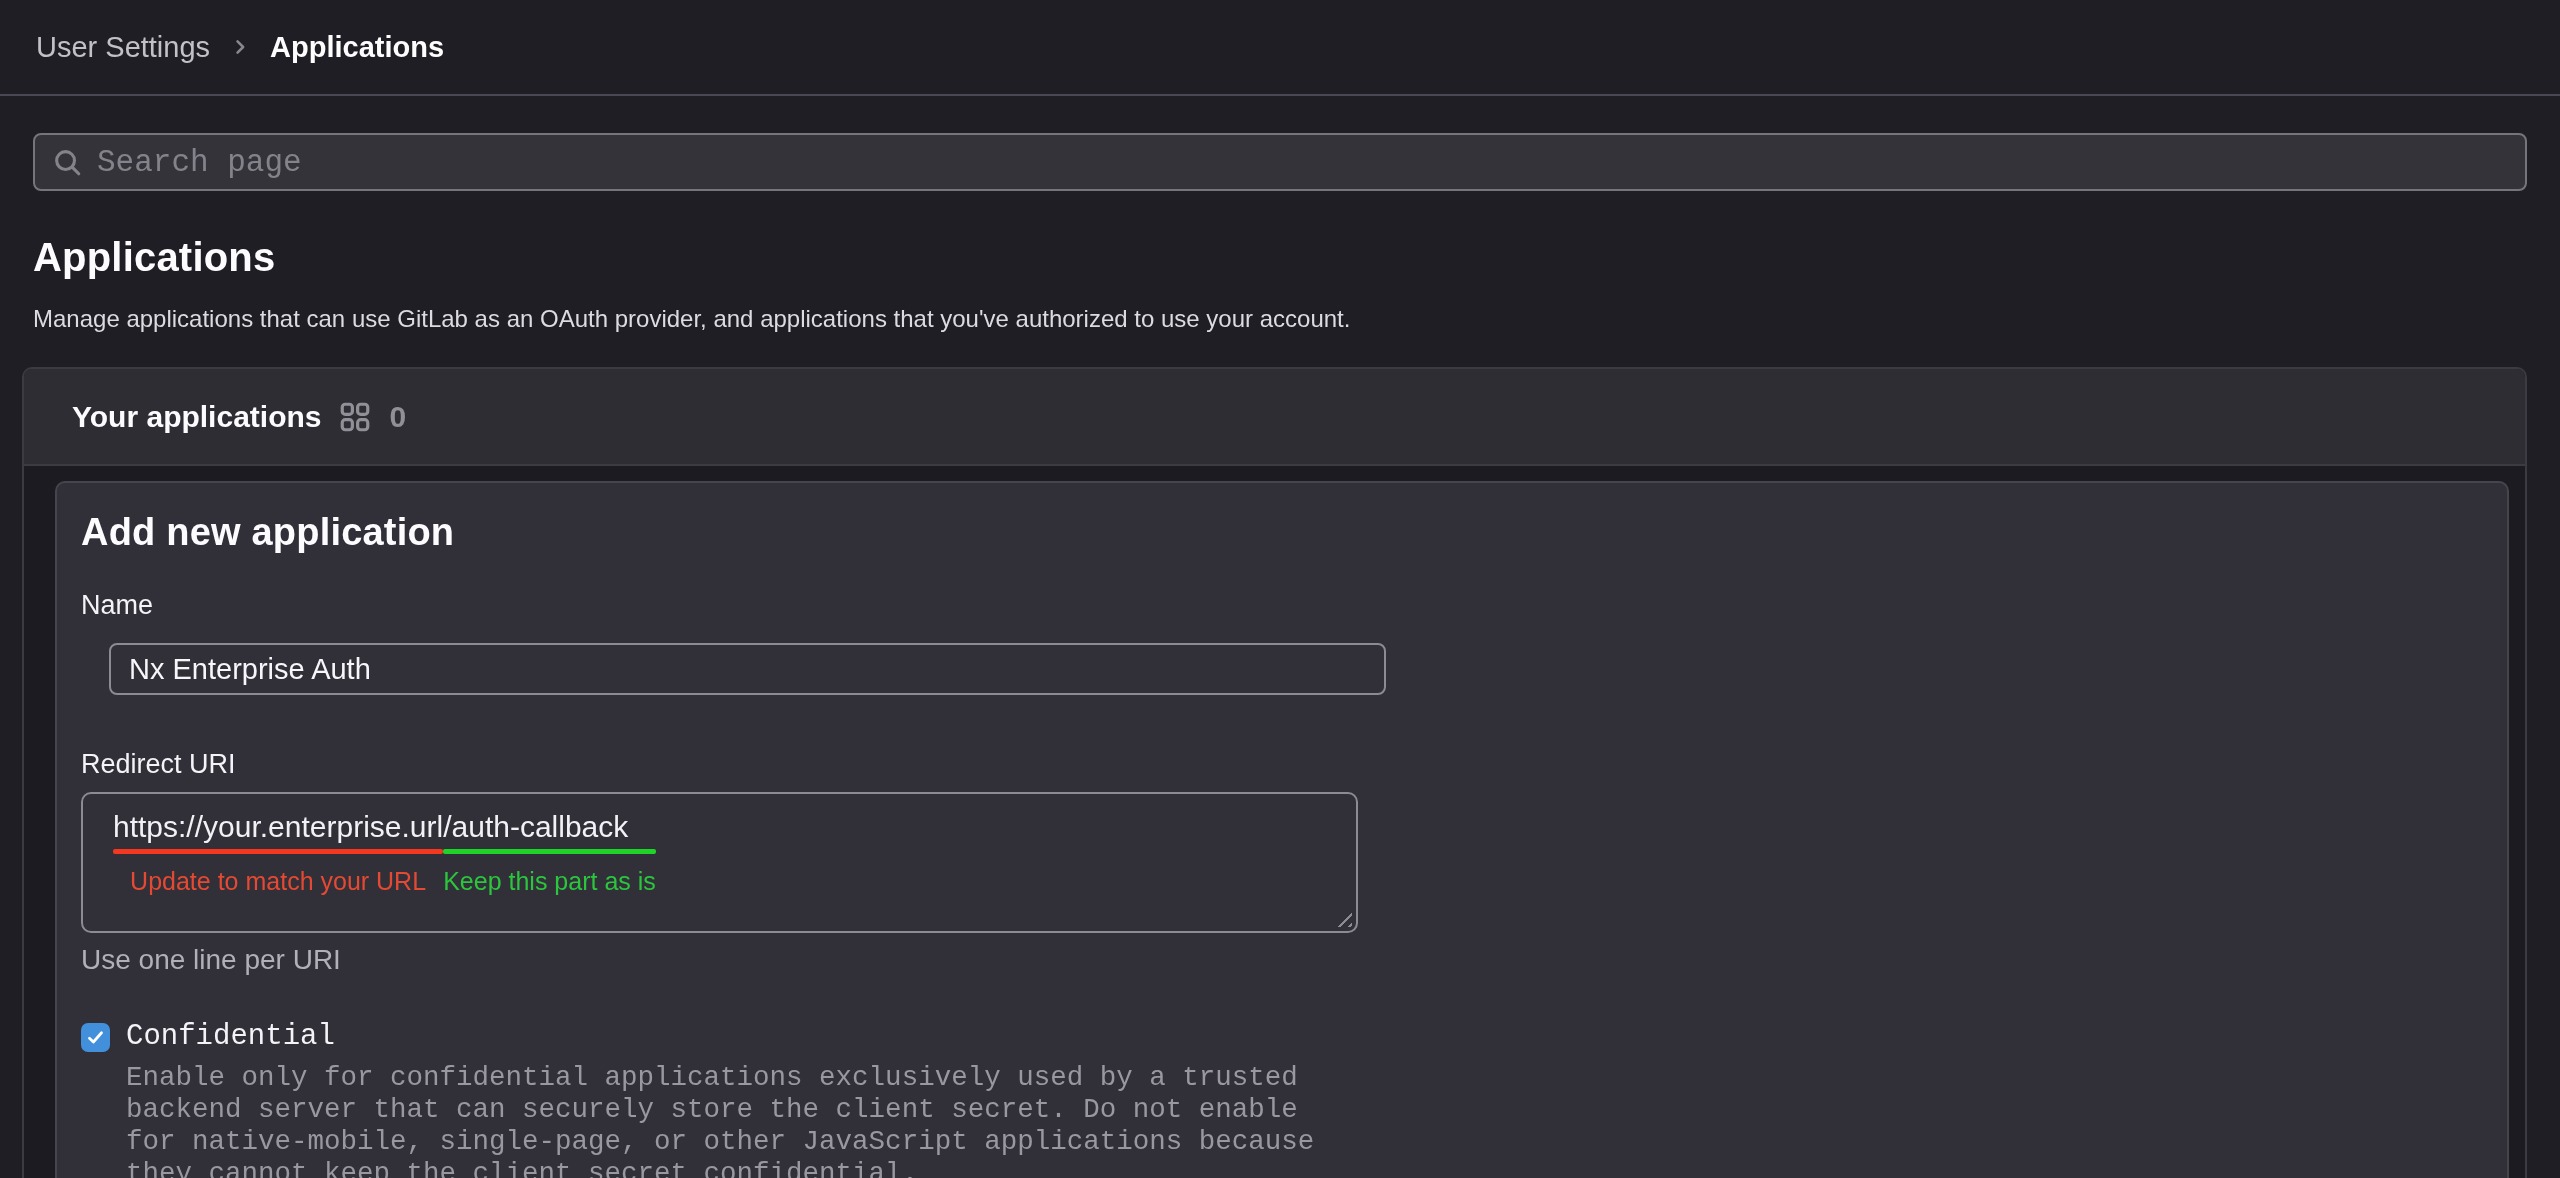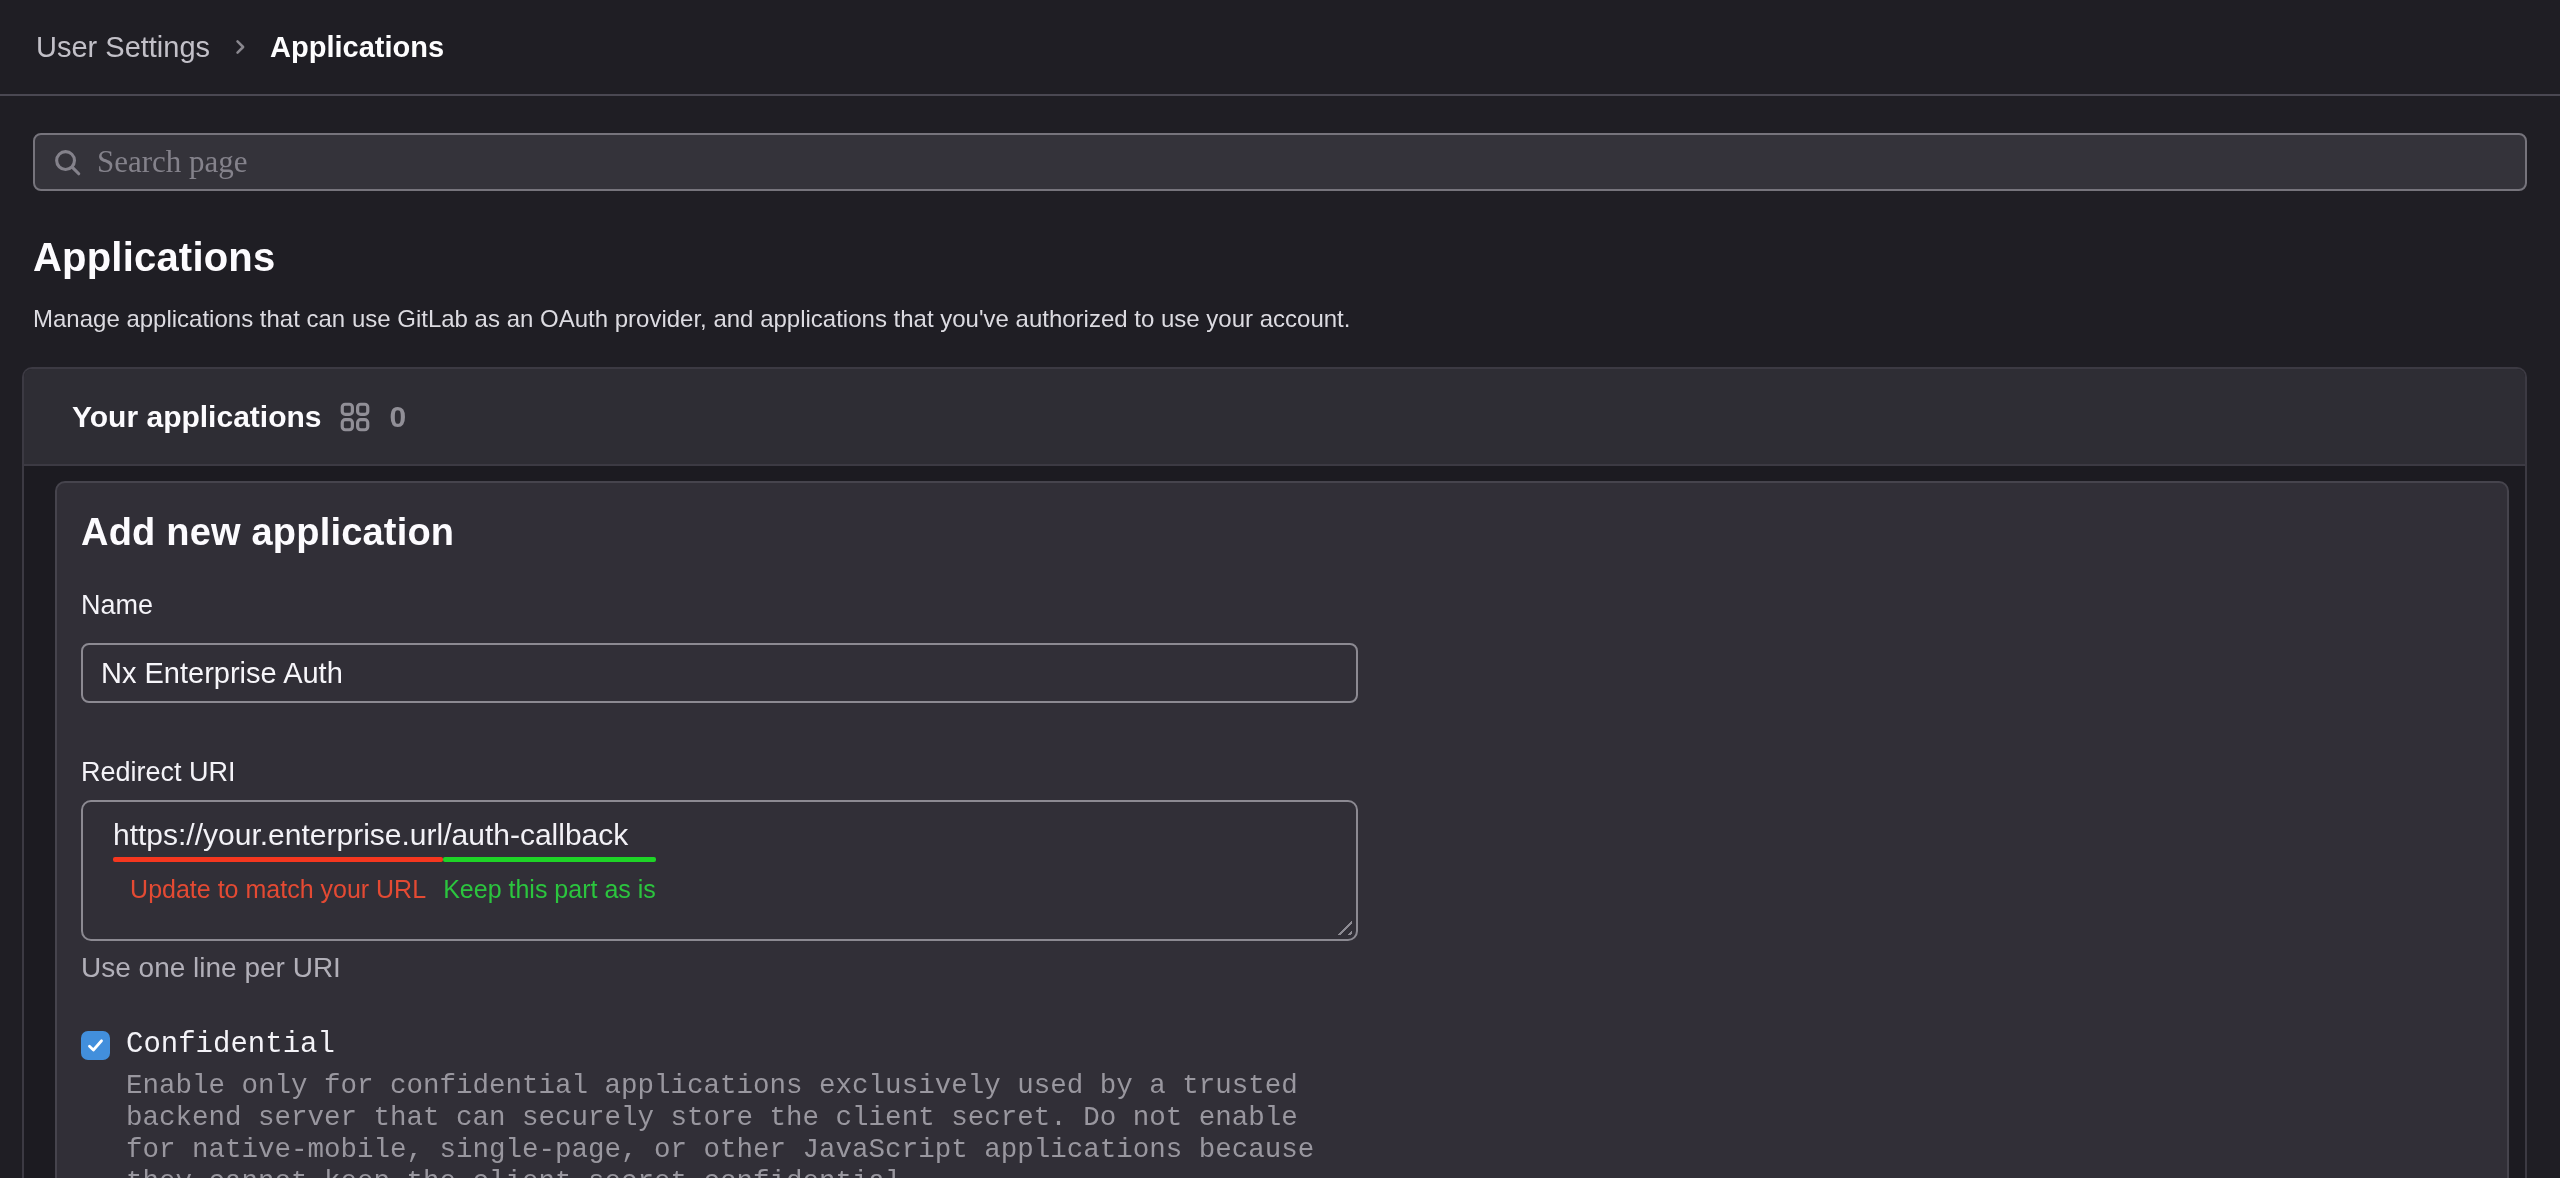--- a/index.html
+++ b/index.html
@@ -31,21 +31,21 @@
   
   .content{padding:0 33px 0 22px;}
   .searchbox{
     margin:37px 0 0 11px; height:58px;
     background:var(--search-bg); border:2px solid var(--search-border); border-radius:8px;
     display:flex; align-items:center; gap:14px; padding:0 17px;
   }
   .searchbox svg{flex:none; color:var(--placeholder);}
   .searchbox input{
     flex:1; background:transparent; border:0; outline:none;
-    font-family:Liberation Serif, serif; font-size:31px; color:var(--text); height:100%;
+    font-family:Liberation Mono, monospace; font-size:31px; color:var(--text); height:100%;
   }
   .searchbox input::placeholder{color:var(--placeholder);}
   .page-title{margin:44px 0 0 11px; font-size:40px; font-weight:700; color:var(--heading); letter-spacing:.2px;}
   .page-desc{margin:25px 0 0 11px; font-size:24px; color:var(--desc);}
   
   .card{margin-top:34px; border:2px solid var(--card-border); border-bottom:0; border-radius:10px 10px 0 0;}
   .card-header{
     background:var(--header-bg); height:97px; border-radius:8px 8px 0 0;
     border-bottom:2px solid var(--card-border);
     display:flex; align-items:center; gap:19px; padding:0 48px;
@@ -56,23 +56,23 @@
   .card-body{background:var(--body-bg); padding:15px 16px 0 31px; height:100%;}
   
   .panel{
     background:var(--panel-bg); border:2px solid var(--panel-border); border-radius:10px;
     padding:28px 24px 200px 24px; min-height:760px;
   }
   .panel h3{font-size:38px; font-weight:700; color:var(--heading); letter-spacing:.2px;}
   .field-label{display:block; font-size:27px; font-weight:400; color:#f4f3f8;}
   .lbl-name{margin-top:36px;}
   .text-input{
-    display:block; margin-top:22px; width:1277px; height:60px;
+    display:block; margin-top:22px; width:1277px; height:52px;
     background:transparent; border:2px solid var(--input-border); border-radius:8px;
-    font-family:inherit; font-size:29px; color:#f7f6fa; padding:0 18px; outline:none;
+    font-family:inherit; font-size:29px; color:#f7f6fa; padding:0 18px; outline:none;margin-left:28px;
   }
   .lbl-uri{margin-top:54px;}
   .uri-box{
     position:relative; margin-top:12px; width:1277px; height:141px;
     border:2px solid var(--input-border); border-radius:10px; padding:13px 30px; cursor:text;
   }
   .url-line{font-size:30px; line-height:40px; color:#f2f1f6; white-space:nowrap;}
   .annot-row{display:flex; margin-top:2px;}
   .annot-col{display:inline-flex; flex-direction:column; align-items:center;}
   .ghost{visibility:hidden; display:block; height:0; overflow:hidden; white-space:nowrap; font-size:30px;}

